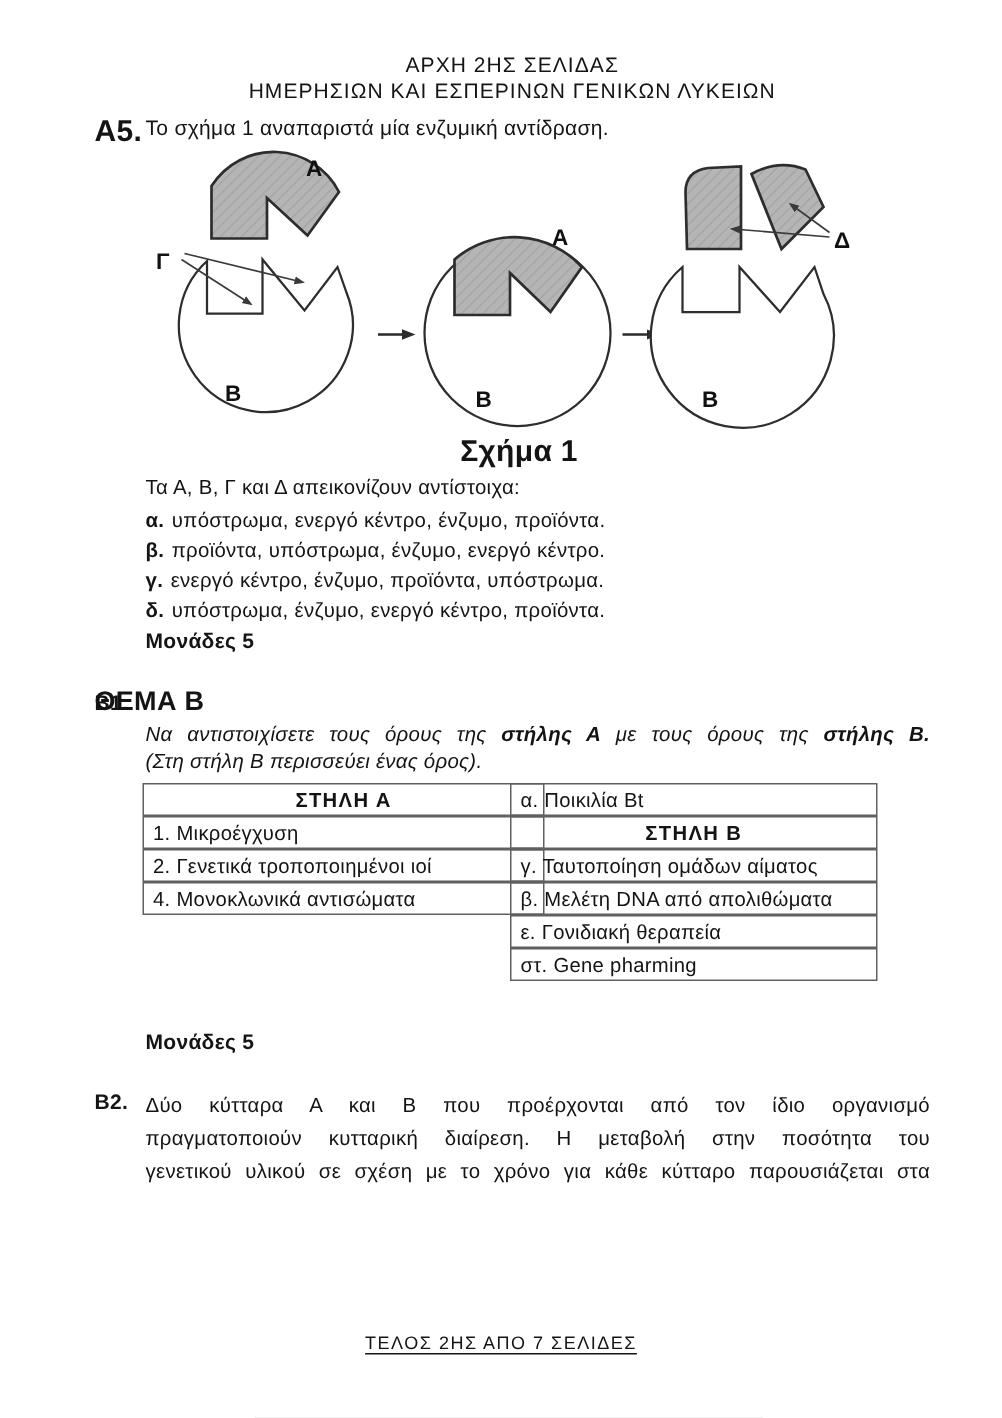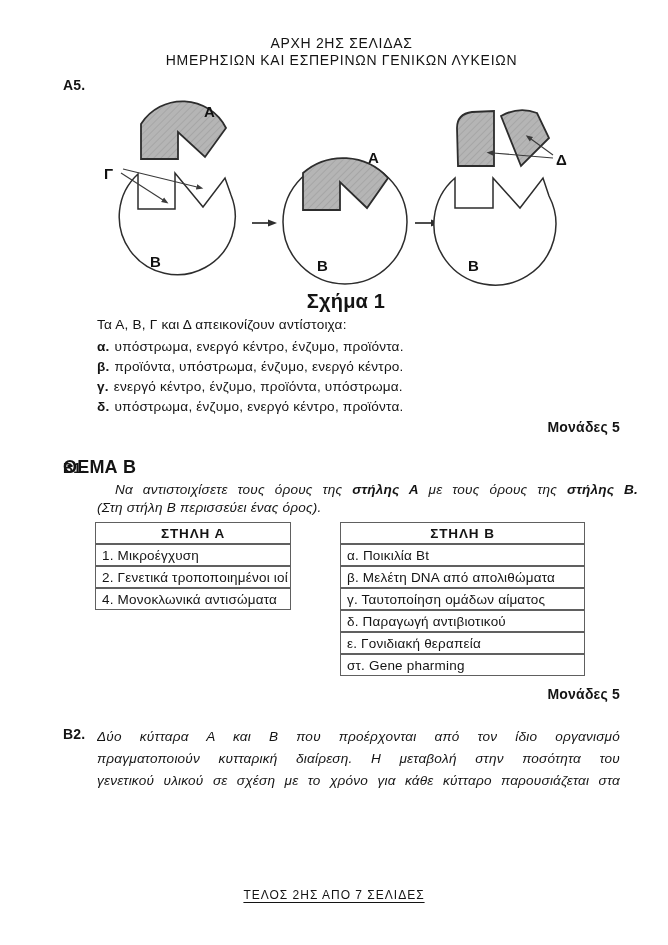--- a/index.html
+++ b/index.html
@@ -8,42 +8,43 @@
     background:#ffffff;color:#141414;overflow:hidden;
     font-family:"Liberation Sans",sans-serif;font-size:13.6px;letter-spacing:0.2px;
   }
   .abs{position:absolute;}
   .b{font-weight:bold;}
   .i{font-style:italic;}
   .center{left:0;right:0;text-align:center;}
   .hdr-line{font-size:14px;letter-spacing:0.7px;margin-left:15px;}
   .num{left:63px;font-weight:bold;}
   .body-col{left:97px;width:523px;}
-  .jline{text-align:justify;text-align-last:justify;margin-left:18px;}
-  .points{left:97px;width:523px;text-align:right;font-weight:bold;font-size:14px;}
+  .jline{text-align:justify;text-align-last:justify;}
+  .points{left:97px;width:523px;font-weight:bold;font-size:14px;}
   .opt-row{height:20px;line-height:20px;white-space:nowrap;}
   .opt-letter{font-weight:bold;margin-right:5px;}
   .caption{font-weight:bold;font-size:20px;}
   table.col{border-collapse:separate;border-spacing:0;position:absolute;font-size:13.5px;table-layout:fixed;}
   table.col td{border:1px solid #606060;height:20px;line-height:19px;padding:0 4px 0 6px;white-space:nowrap;overflow:hidden;}
   table.col td.hd{text-align:center;font-weight:bold;letter-spacing:0.9px;padding:0;}
-  .b2-line{height:22px;line-height:22px;white-space:nowrap;font-style:italic;}
+  .b2-line{height:22px;line-height:22px;white-space:nowrap;}
   .b2-line.jl{text-align:justify;text-align-last:justify;white-space:normal;height:22px;overflow:hidden;}
   .footer{font-size:12px;letter-spacing:1px;text-decoration:underline;text-underline-offset:3px;}
   svg text{font-family:"Liberation Sans",sans-serif;font-size:15px;font-weight:bold;fill:#111;}
 </style>
 </head>
 <body>
 
 <div class="page">
 
   <div class="abs center hdr-line" style="top:35px">ΑΡΧΗ 2ΗΣ ΣΕΛΙΔΑΣ</div>
   <div class="abs center hdr-line" style="top:52px">ΗΜΕΡΗΣΙΩΝ ΚΑΙ ΕΣΠΕΡΙΝΩΝ ΓΕΝΙΚΩΝ ΛΥΚΕΙΩΝ</div>
 
-  <div class="abs num" style="top:77px;font-size:14px">Α5.</div>
+  <div class="abs num" style="top:77px;font-size:20px">Α5.</div>
+  <div class="abs body-col" style="top:77px;font-size:14px">Το σχήμα 1 αναπαριστά μία ενζυμική αντίδραση.</div>
 
   <svg class="abs" style="left:95px;top:96px" width="485" height="200" viewBox="95 96 485 200">
     <defs>
       <pattern id="hatch" patternUnits="userSpaceOnUse" width="5" height="5" patternTransform="rotate(45)">
         <rect width="5" height="5" fill="#b5b5b5"></rect>
         <line x1="0" y1="0" x2="0" y2="5" stroke="#a2a2a2" stroke-width="1.6"></line>
       </pattern>
       <marker id="arr" markerUnits="userSpaceOnUse" markerWidth="10" markerHeight="8" refX="1" refY="4" orient="auto">
         <path d="M0,0.5 L9,4 L0,7.5 Z" fill="#2d2d2d"></path>
       </marker>
@@ -90,53 +91,50 @@
   </div>
 
   <div class="abs points" style="top:419px">Μονάδες 5</div>
 
   <div class="abs num" style="top:457px;font-size:18px">ΘΕΜΑ Β</div>
 
   <div class="abs num" style="top:460px;font-size:14px">Β1.</div>
   <div class="abs body-col i jline" style="top:482px;height:18px;overflow:hidden"><span>Να αντιστοιχίσετε τους όρους της </span><span class="b">στήλης Α</span><span> με τους όρους της </span><span class="b">στήλης Β.</span></div>
   <div class="abs body-col i" style="top:500px">(Στη στήλη Β περισσεύει ένας όρος).</div>
 
-  <table class="col" style="left:95px;top:522px;width:196px">
+  <table class="col" style="left:95px;top:522px;width:268px">
     <tbody>
         <tr>
           <td class="hd">ΣΤΗΛΗ Α</td>
         </tr>
     <tr>
           <td>1. Μικροέγχυση</td>
         </tr>
     <tr>
           <td>2. Γενετικά τροποποιημένοι ιοί</td>
         </tr>
     <tr>
           <td>4. Μονοκλωνικά αντισώματα</td>
         </tr>
   </tbody>
     </table>
 
   <table class="col" style="left:340px;top:522px;width:245px">
     <tbody>
         <tr>
-          <td class="hd">ΣΤΗΛΗ Β</td>
-        </tr>
-    <tr>
           <td>α. Ποικιλία Bt</td>
         </tr>
     <tr>
-          <td>β. Μελέτη DNA από απολιθώματα</td>
+          <td class="hd">ΣΤΗΛΗ Β</td>
         </tr>
     <tr>
           <td>γ. Ταυτοποίηση ομάδων αίματος</td>
         </tr>
     <tr>
-          <td>δ. Παραγωγή αντιβιοτικού</td>
+          <td>β. Μελέτη DNA από απολιθώματα</td>
         </tr>
     <tr>
           <td>ε. Γονιδιακή θεραπεία</td>
         </tr>
     <tr>
           <td>στ. Gene pharming</td>
         </tr>
   </tbody>
     </table>
 

